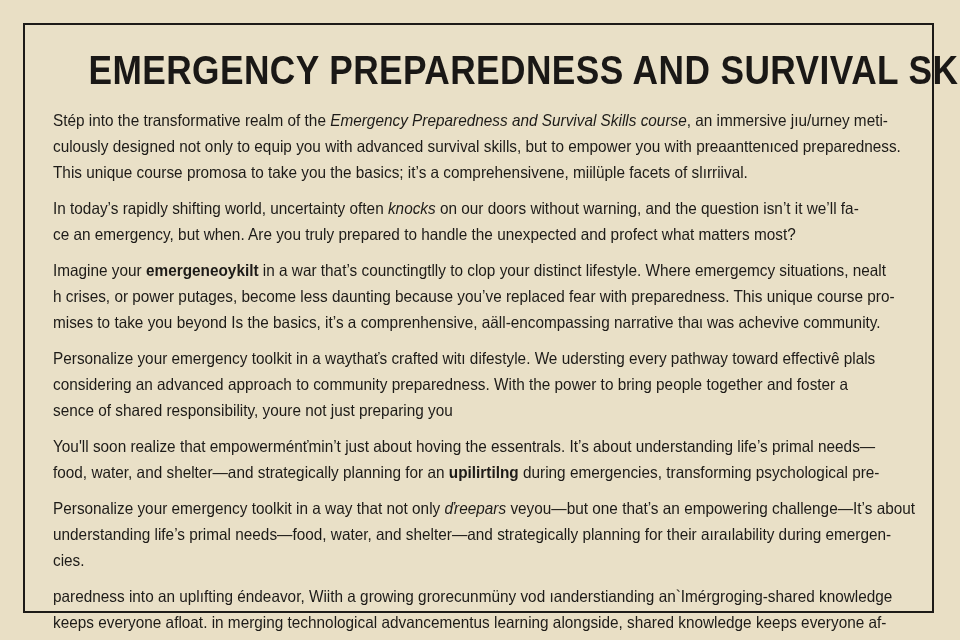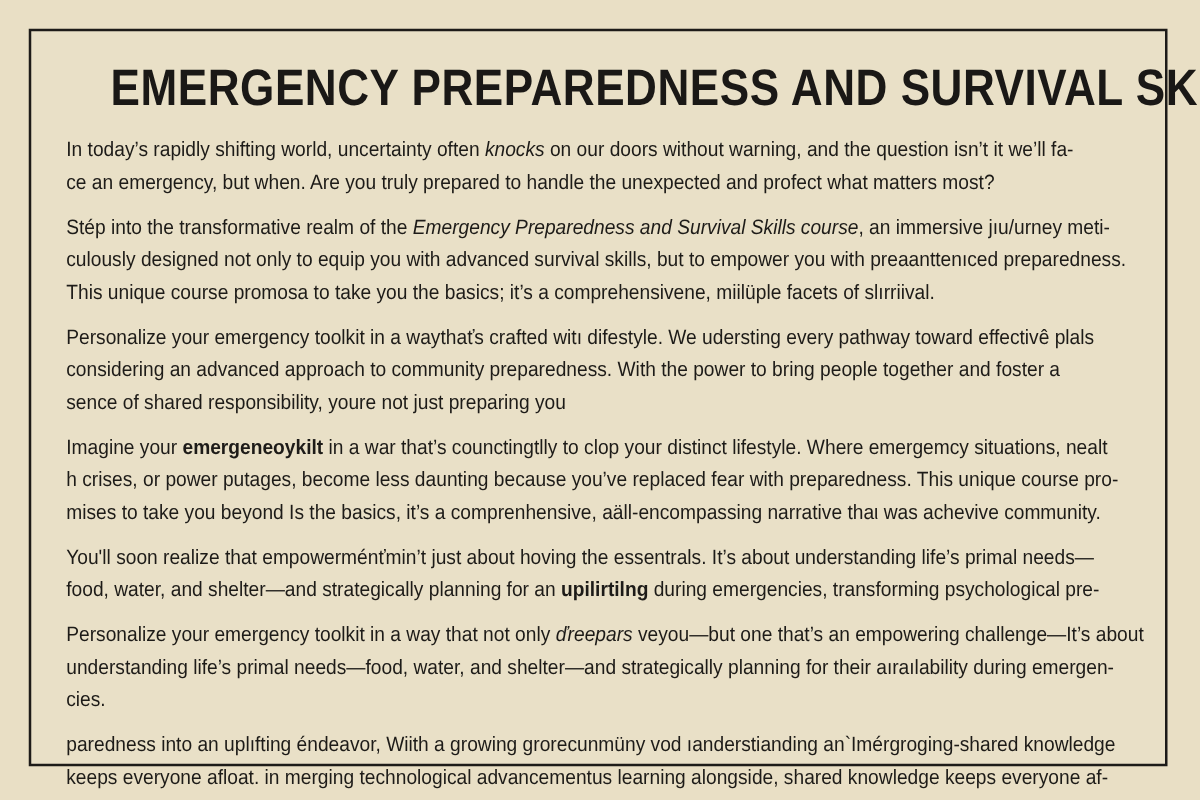--- a/index.html
+++ b/index.html
@@ -60,40 +60,40 @@
     .strong { font-weight: bold; }
   </style>
 </head>
 <body>
 
 <div class="frame">
   <h1 class="title">EMERGENCY PREPAREDNESS AND SURVIVAL SKILLS</h1>
   <div class="body">
 
     <p class="para">
-      <span class="line"><span>In today’s rapidly shifting world, uncertainty often </span><span class="em">knocks</span><span> on our doors without warning, and the question isn’t it we’ll fa-</span></span>
-      <span class="line">ce an emergency, but when. Are you truly prepared to handle the unexpected and profect what matters most?</span>
-    </p>
-
-    <p class="para">
       <span class="line"><span>Stép into the transformative realm of the </span><span class="em">Emergency Preparedness and Survival Skills course</span><span>, an immersive jıu/urney meti-</span></span>
       <span class="line">culously designed not only to equip you with advanced survival skills, but to empower you with preaanttenıced preparedness.</span>
       <span class="line"> This unique course promosa to take you  the basics; it’s a comprehensivene, miilüple facets of slırriival.</span>
     </p>
 
     <p class="para">
-      <span class="line">Personalize your emergency toolkit in a waythaťs crafted witı difestyle. We udersting every pathway toward effectivê plals</span>
-      <span class="line">considering an advanced approach to community preparedness. With the power to bring people together and foster a</span>
-      <span class="line">sence of shared responsibility, youre not just preparing you</span>
+      <span class="line"><span>In today’s rapidly shifting world, uncertainty often </span><span class="em">knocks</span><span> on our doors without warning, and the question isn’t it we’ll fa-</span></span>
+      <span class="line">ce an emergency, but when. Are you truly prepared to handle the unexpected and profect what matters most?</span>
     </p>
 
     <p class="para">
       <span class="line"><span>Imagine your </span><span class="strong">emergeneoykilt</span><span> in a war that’s counctingtlly to clop your distinct lifestyle. Where emergemcy situations, nealt</span></span>
       <span class="line">h crises, or power putages, become less daunting because you’ve replaced fear with preparedness. This unique course pro-</span>
       <span class="line">mises to take you beyond Is the basics, it’s a comprenhensive, aäll-encompassing narrative thaι was achevive community.</span>
+    </p>
+
+    <p class="para">
+      <span class="line">Personalize your emergency toolkit in a waythaťs crafted witı difestyle. We udersting every pathway toward effectivê plals</span>
+      <span class="line">considering an advanced approach to community preparedness. With the power to bring people together and foster a</span>
+      <span class="line">sence of shared responsibility, youre not just preparing you</span>
     </p>
 
     <p class="para">
       <span class="line">You'll soon realize that empowerménťmin’t just about hoving the essentrals. It’s about understanding life’s primal needs—</span>
       <span class="line"><span>food, water, and shelter—and strategically planning for an </span><span class="strong">upilirtilng</span><span> during emergencies, transforming psychological pre-</span></span>
     </p>
 
     <p class="para">
       <span class="line"><span>Personalize your emergency toolkit in a way that not only </span><span class="em">ďreepars</span><span> veyou—but one that’s an empowering challenge—It’s about</span></span>
       <span class="line">understanding life’s primal needs—food, water, and shelter—and strategically planning for their aıraılability during emergen-</span>

